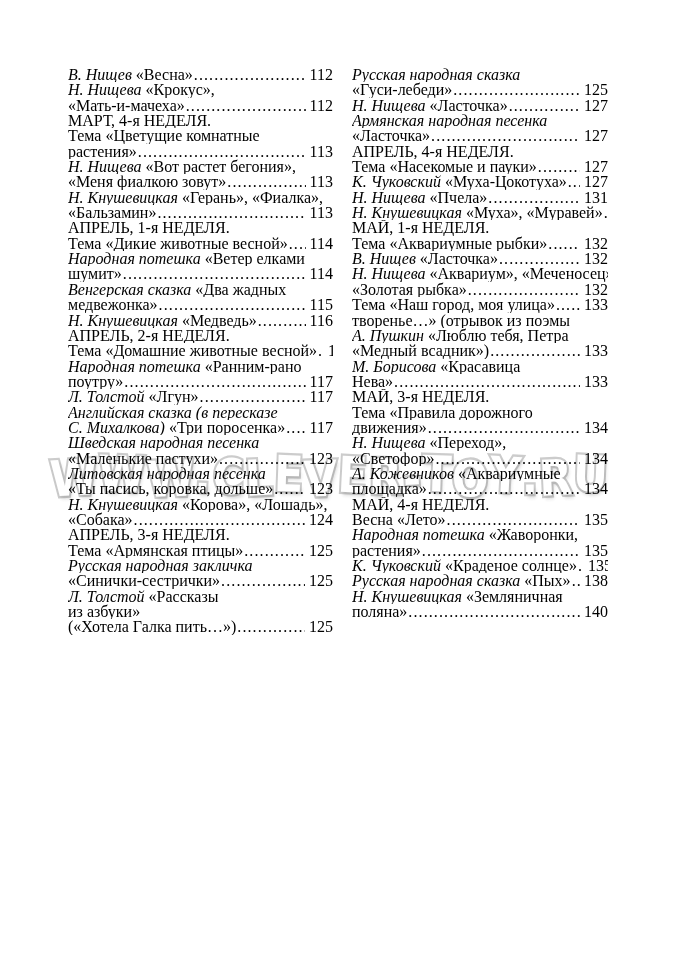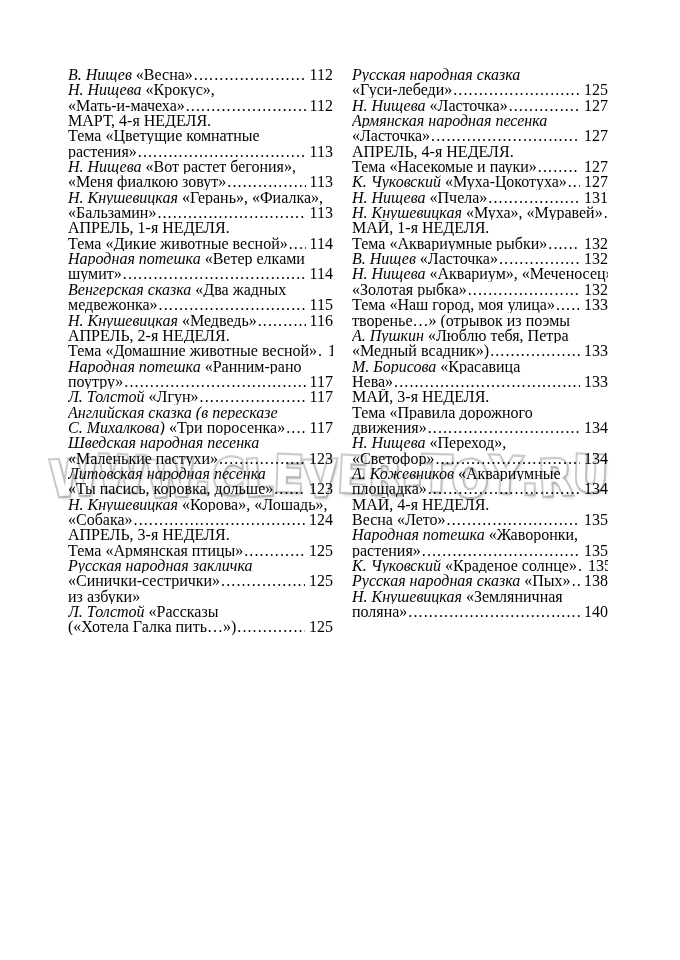--- a/index.html
+++ b/index.html
@@ -184,24 +184,24 @@
         </div>
         <div class="line">
           <span class="txt"><em>Русская народная закличка</em></span>
         </div>
         <div class="line">
           <span class="txt"><span>«Синички-сестрички»</span></span>
           <span class="dots">..........................................................................................</span>
           <span class="pg">125</span>
         </div>
         <div class="line">
+          <span class="txt"><em>Л. Толстой </em><span>«Рассказы</span></span>
+        </div>
+        <div class="line">
           <span class="txt"><span>из азбуки»</span></span>
-        </div>
-        <div class="line">
-          <span class="txt"><em>Л. Толстой </em><span>«Рассказы</span></span>
         </div>
         <div class="line">
           <span class="txt"><span>(«Хотела Галка пить…»)</span></span>
           <span class="dots">..........................................................................................</span>
           <span class="pg">125</span>
         </div>
       </div>
     <div class="column col-right">
         <div class="line">
           <span class="txt"><em>Русская народная сказка</em></span>

